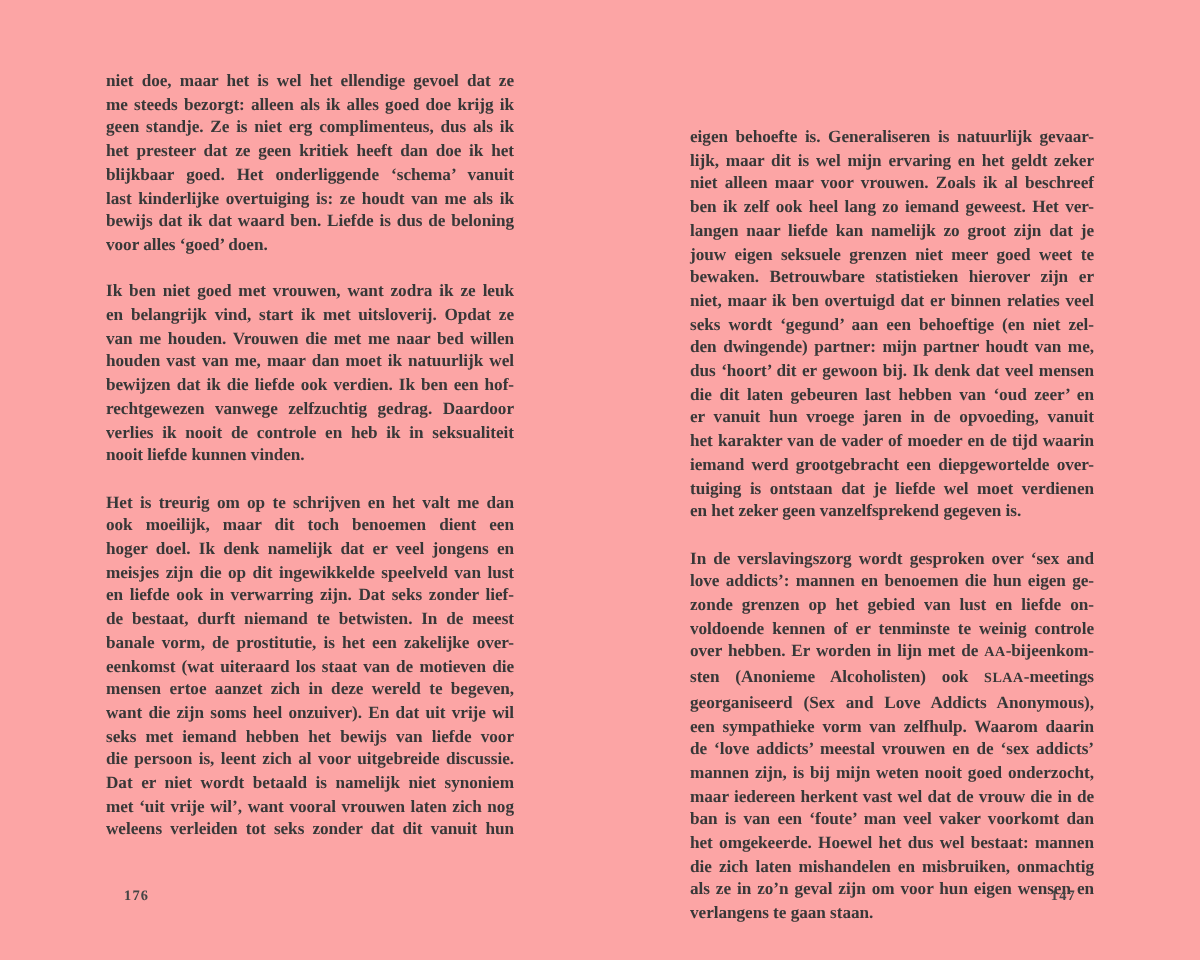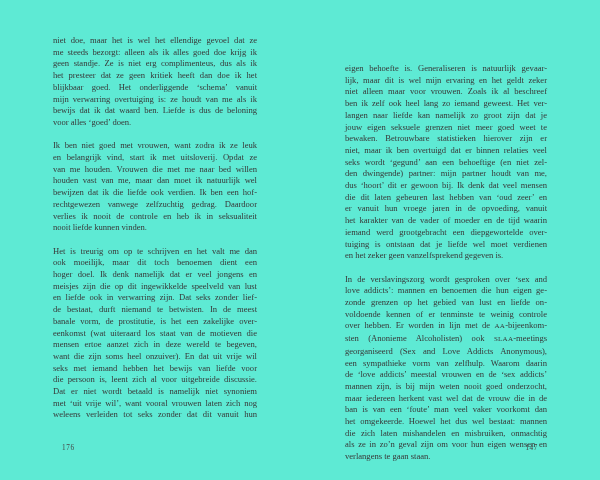--- a/index.html
+++ b/index.html
@@ -1,24 +1,25 @@
 <!DOCTYPE html>
 <html><head>
 <meta charset="utf-8">
 <title>Boekpagina 176–177</title>
 <style>
   html, body { margin: 0; padding: 0; }
   .screen {
     position: relative;
     width: 600px;
     height: 480px;
-    background: #5eead4;
+    background: #fca5a5;
     overflow: hidden;
     font-family: "Liberation Serif", serif;
     color: #383838;
+    font-weight: bold;
   }
   .page-text {
     position: absolute;
     top: 35px;
     font-size: 8.6px;
     line-height: 11.7px;
     letter-spacing: -0.02px;
   }
   .page-text.left  { left: 53px;  width: 204px; }
   .page-text.right { left: 345px; width: 202px; margin-top: 28px; }
@@ -48,21 +49,21 @@
 <body>
 
 <div class="screen">
   <div class="page-text left">
       <div class="para">
         <div class="line">niet doe, maar het is wel het ellendige gevoel dat ze</div>
         <div class="line">me steeds bezorgt: alleen als ik alles goed doe krijg ik</div>
         <div class="line">geen standje. Ze is niet erg complimenteus, dus als ik</div>
         <div class="line">het presteer dat ze geen kritiek heeft dan doe ik het</div>
         <div class="line">blijkbaar goed. Het onderliggende ‘schema’ vanuit</div>
-        <div class="line">mijn verwarring overtuiging is: ze houdt van me als ik</div>
+        <div class="line">last kinderlijke overtuiging is: ze houdt van me als ik</div>
         <div class="line">bewijs dat ik dat waard ben. Liefde is dus de beloning</div>
         <div class="line lastline">voor alles ‘goed’ doen.</div>
       </div>
       <div class="para">
         <div class="line">Ik ben niet goed met vrouwen, want zodra ik ze leuk</div>
         <div class="line">en belangrijk vind, start ik met uitsloverij. Opdat ze</div>
         <div class="line">van me houden. Vrouwen die met me naar bed willen</div>
         <div class="line">houden vast van me, maar dan moet ik natuurlijk wel</div>
         <div class="line">bewijzen dat ik die liefde ook verdien. Ik ben een hof-</div>
         <div class="line">rechtgewezen vanwege zelfzuchtig gedrag. Daardoor</div>

